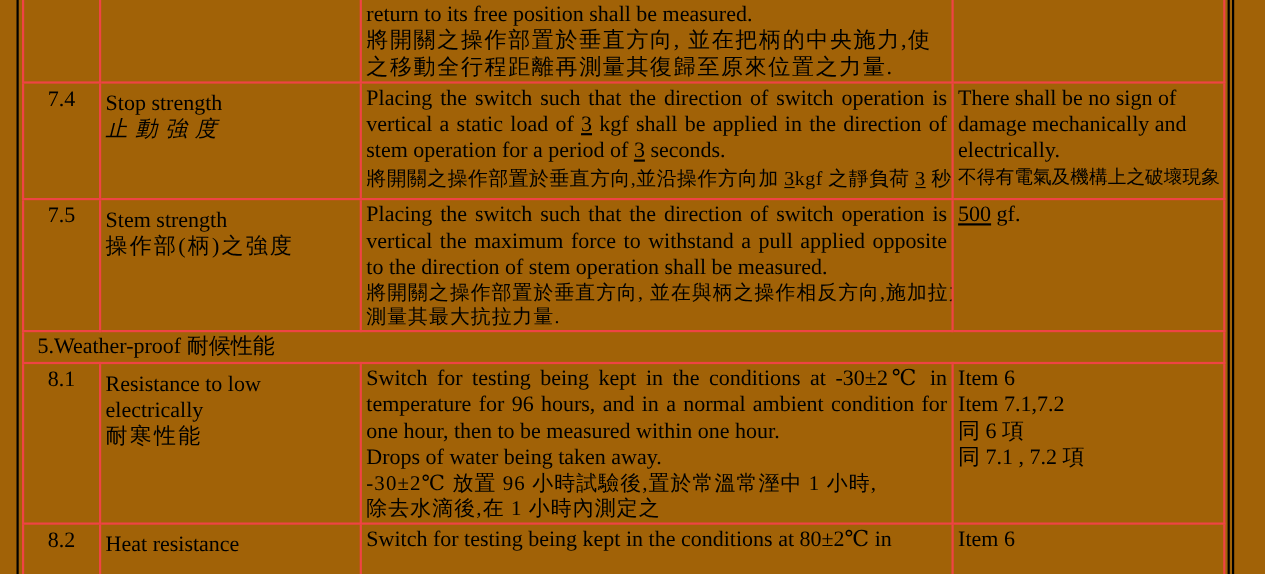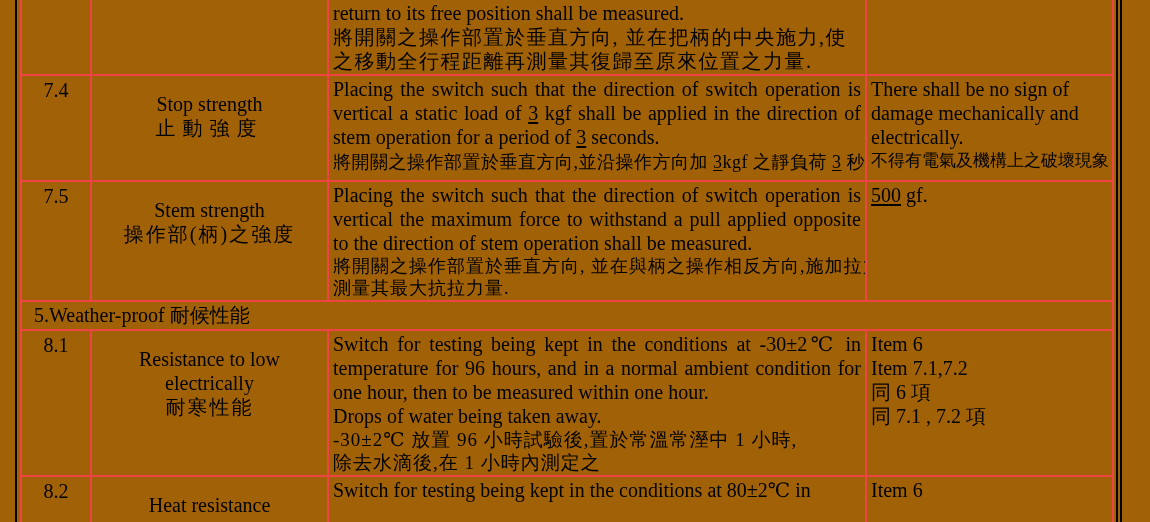--- a/index.html
+++ b/index.html
@@ -16,32 +16,32 @@
 
   table.spec {
     position:absolute; left:20px; top:0;
     border-collapse:collapse; table-layout:fixed; width:1092px;
   }
   td { border:2px solid #ef4444; vertical-align:top; padding:1px 4px; overflow:hidden; }
   tr.first td { border-top:none; }
   tr.last  td { border-bottom:none; }
 
   td.cid   { text-align:center; font-size:20px; line-height:24px; padding-top:2px; }
-  td.cprop { text-align:center; font-size:20px; line-height:24px; padding-top:16px;margin-left:27px; }
+  td.cprop { text-align:left; font-size:20px; line-height:24px; padding-top:6px;margin-left:27px; }
   td.ctc   { }
   td.cperf { }
 
   .en   { font-size:20px; line-height:24px; }
   .jp   { text-align:justify; }
   .zh   { font-size:20px; line-height:24px; white-space:nowrap; }
   .ls15 { letter-spacing:1.5px; }
   .zh74 { font-size:18px; line-height:26px; letter-spacing:0.5px; white-space:nowrap; }
   .zh75 { font-size:18px; line-height:22px; letter-spacing:1px; white-space:nowrap; }
   .zh81 { font-size:19px; line-height:23px; letter-spacing:1px; white-space:nowrap; }
-  .propzh-wide  { letter-spacing:7px; }
+  .propzh-wide  { letter-spacing:7px;font-style:italic; }
   .propzh-mid   { letter-spacing:2px; }
   .perfzh-small { font-size:17px; line-height:24px; letter-spacing:0; white-space:nowrap; }
 
   td.section { font-size:20px; line-height:25px; padding:1px 4px 1px 12px; }
   td.hdr { text-align:center; font-size:20px; line-height:23px; padding:0; }
 
   u { text-underline-offset:2px; }
 </style>
 </head>
 <body>

